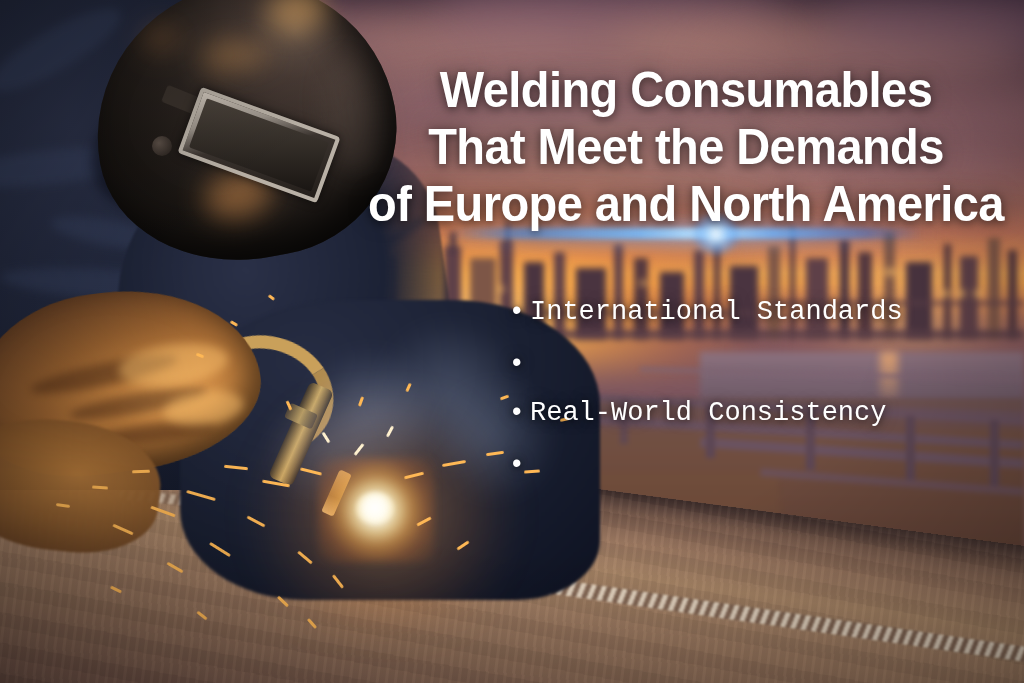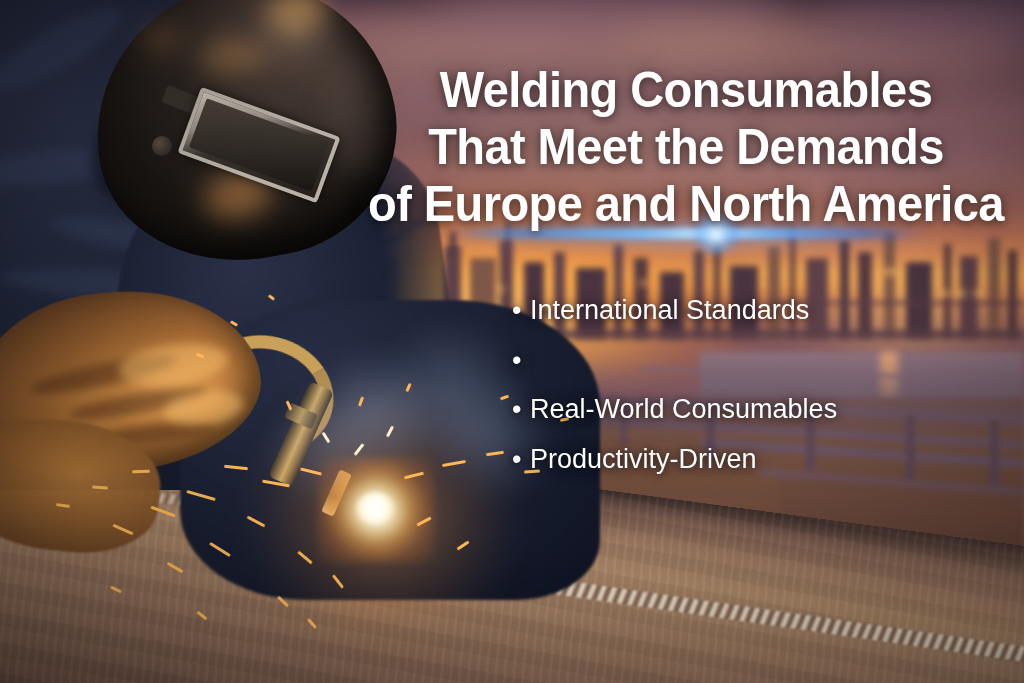--- a/index.html
+++ b/index.html
@@ -293,21 +293,21 @@
   #bullets{
     position:absolute;left:512px;top:286px;width:470px;
     color:#fff;font-family:"Liberation Sans",sans-serif;
     font-weight:400;font-size:27px;line-height:49.5px;
     text-shadow:0 1px 7px rgba(0,0,0,.62),0 0 16px rgba(0,0,0,.4);
   }
   #bullets .bullet-item{display:flex;align-items:baseline;white-space:nowrap;}
   #bullets .bullet-dot{
     width:18px;flex:0 0 18px;font-size:27px;line-height:49.5px;
   }
-  #bullets .bullet-label{display:inline-block;}
+  #bullets .bullet-label{display:inline-block;font-family:Liberation Mono, monospace;}
 </style>
 </head>
 <body>
 
 <div id="stage">
 
   <div class="layer" id="sky">
     <div class="cloud" style="left:-40px;top:-10px;width:340px;height:70px;background:#9a6f7c;"></div>
     <div class="cloud" style="left:200px;top:6px;width:420px;height:60px;background:#b07e7e;"></div>
     <div class="cloud" style="left:430px;top:-18px;width:360px;height:72px;background:#8e6577;"></div>
@@ -504,21 +504,20 @@
   <div id="bullets">
     <div class="bullet-item">
       <span class="bullet-dot">•</span>
       <span class="bullet-label">International Standards</span>
     </div>
     <div class="bullet-item">
       <span class="bullet-dot">•</span>
     </div>
     <div class="bullet-item">
       <span class="bullet-dot">•</span>
-      <span class="bullet-label">Real-World Consumables</span>
+      <span class="bullet-label">Real-World Consistency</span>
     </div>
     <div class="bullet-item">
       <span class="bullet-dot">•</span>
-      <span class="bullet-label">Productivity-Driven</span>
     </div>
   </div>
 
 </div>
 
 </body></html>

